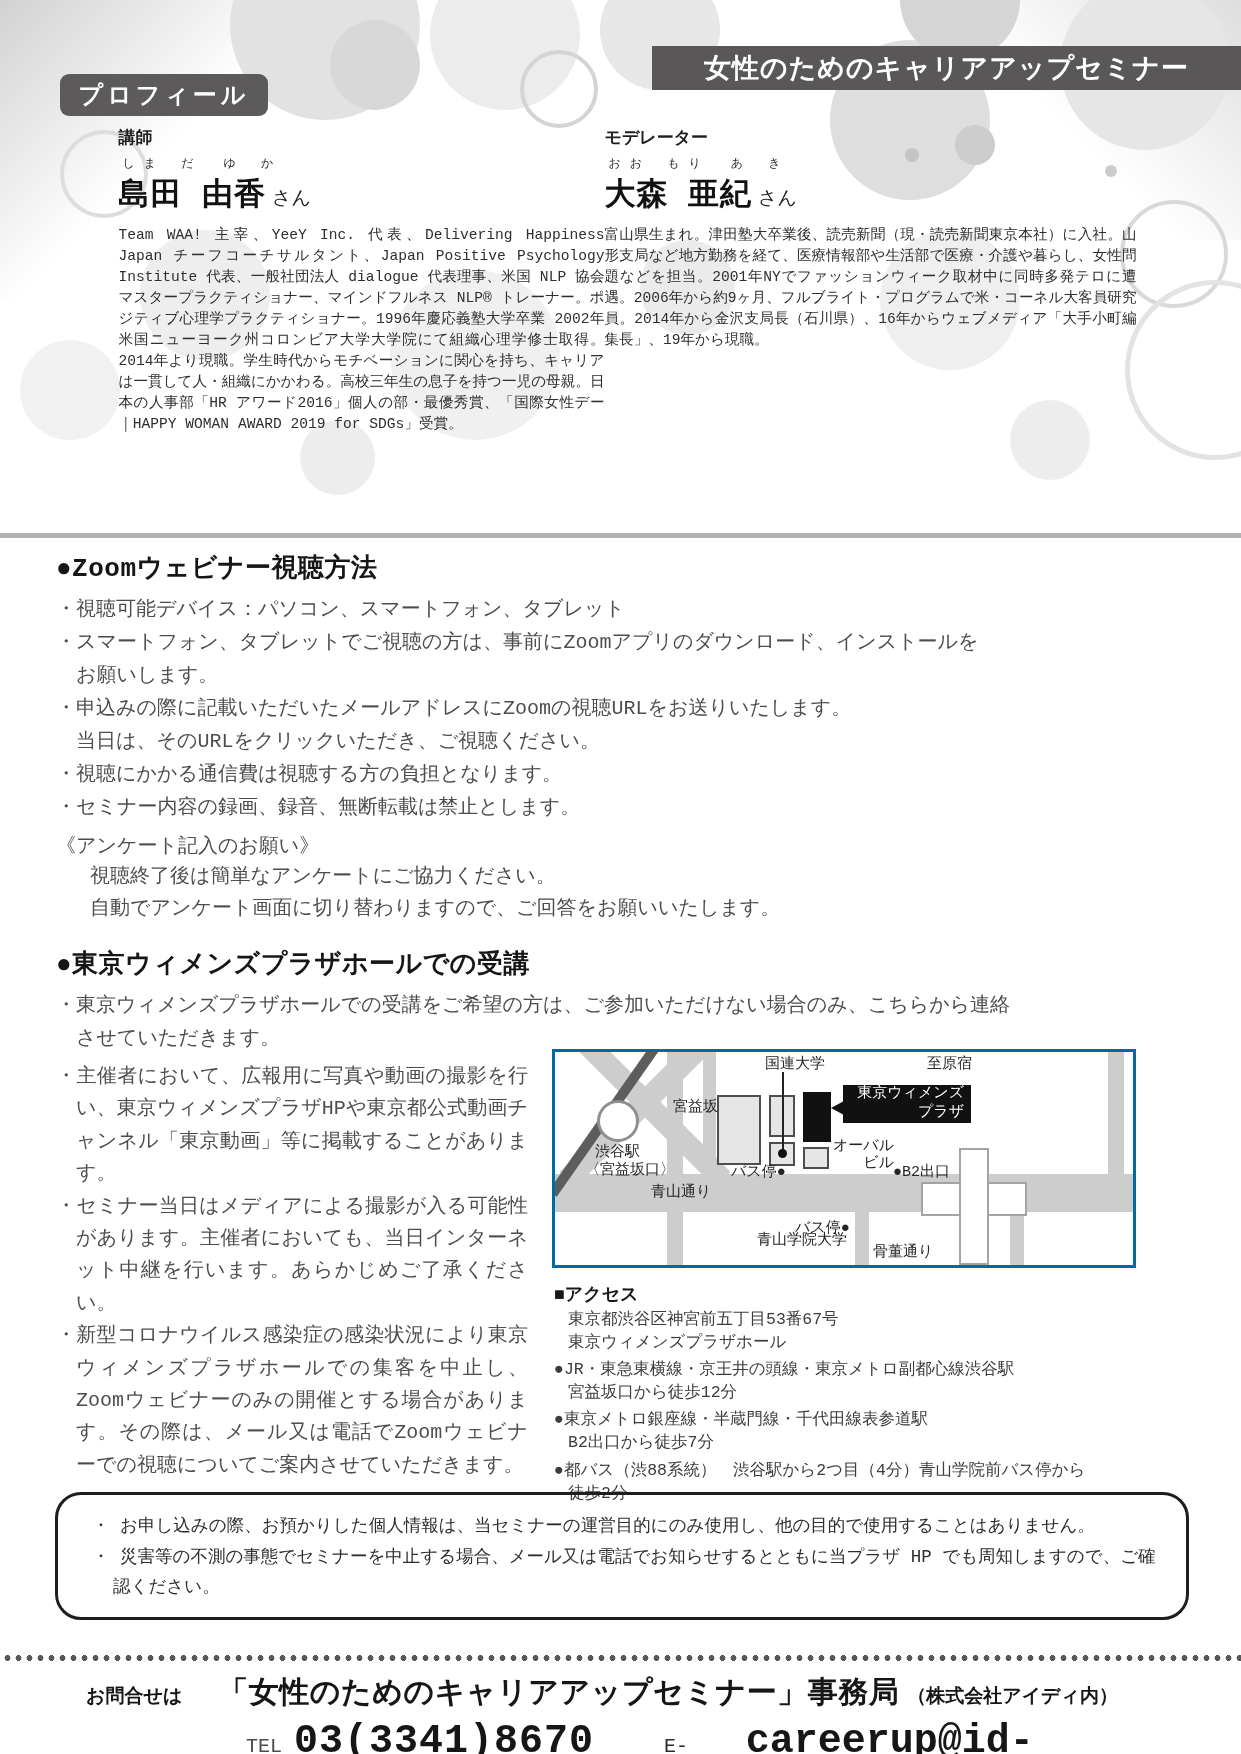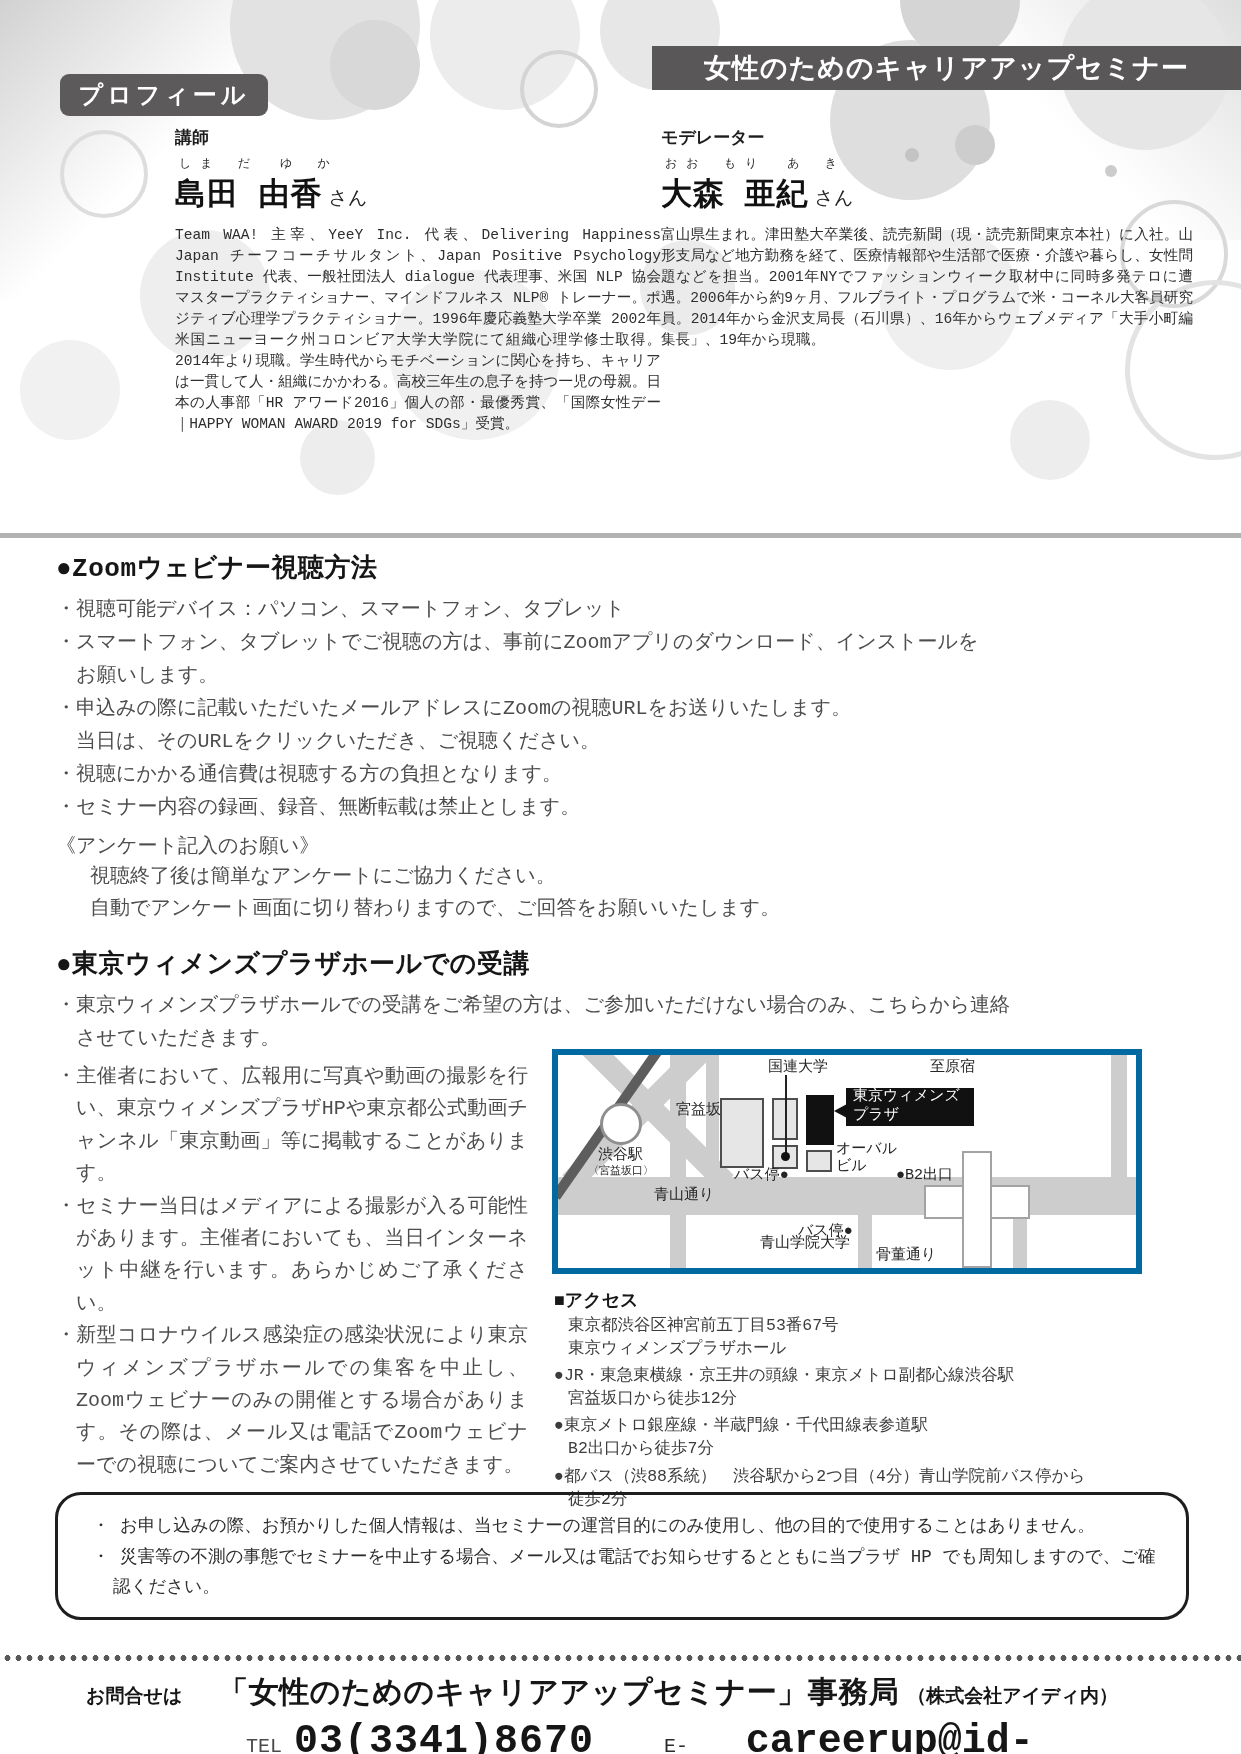--- a/index.html
+++ b/index.html
@@ -18,21 +18,21 @@
   .bubble { position:absolute; border-radius:50%; }
   .ring { position:absolute; border-radius:50%; background:transparent; }
   
   .banner { position:absolute; top:46px; left:652px; right:0; height:44px; background:#595757;
     color:#fff; font-size:27px; font-weight:bold; display:flex; align-items:center; justify-content:center;
     letter-spacing:1px; z-index:3; }
   .profile-label { position:absolute; top:74px; left:60px; width:208px; height:42px; background:#5c5a5a;
     border-radius:9px; color:#fff; font-size:24px; font-weight:bold; display:flex; align-items:center;
     justify-content:center; letter-spacing:4px; z-index:3; }
   
-  .profiles { position:absolute; top:126px; left:62px; right:48px; display:flex; justify-content:flex-end; z-index:2; }
+  .profiles { position:absolute; top:126px; left:62px; right:48px; display:flex; justify-content:center; z-index:2; }
   .profile-col.lecturer { width:486px; }
   .profile-col.moderator { width:532px; }
   .role { font-size:17px; font-weight:bold; color:#1d1d1d; margin:0 0 6px 0; }
   .furigana { font-size:12px; color:#2b2b2b; letter-spacing:9px; margin:0 0 1px 4px; }
   .name-row { margin:0 0 10px 0; }
   .name { font-size:31px; font-weight:bold; color:#111; letter-spacing:1px; }
   .suffix { font-size:19px; color:#222; margin-left:6px; }
   .bio { font-size:14.6px; line-height:1.44; color:#2e2e2e; text-align:justify; margin:0; }
   
   .divider { position:absolute; top:533px; left:0; right:0; height:5px; background:#b2b2b2; z-index:2; }
@@ -43,29 +43,29 @@
     white-space:pre-line; }
   .survey { margin-top:8px; }
   .survey-title { font-size:20px; color:#4d4d4d; margin:0 0 2px 0; }
   .survey-line { font-size:20px; line-height:1.6; color:#4d4d4d; margin:0 0 0 34px; }
   .hall-section { position:absolute; top:946px; left:56px; right:36px; z-index:2; }
   .hall-cols { display:flex; margin-top:6px; }
   .hall-left { width:472px; }
   .hall-left .bullet { text-align:justify; line-height:1.62; }
   .hall-right { width:582px; margin-left:24px; margin-top:-12px; }
   
-  .map { position:relative; width:578px; height:213px; border:6px solid #0369a1; background:#fff; overflow:hidden; }
+  .map { position:relative; width:578px; height:213px; border:3px solid #0369a1; background:#fff; overflow:hidden;text-align:right; }
   .road { position:absolute; background:#cdcdcd; }
   .road-dark { position:absolute; background:#5d5d5d; }
   .bldg { position:absolute; background:#e6e6e6; border:2px solid #4e4e4e; box-sizing:border-box; }
   .bldg-black { position:absolute; background:#111; }
   .station-circle { position:absolute; left:42px; top:48px; width:36px; height:36px; border:3px solid #8f8f8f;
     border-radius:50%; background:#fff; z-index:2; }
   .mlabel { position:absolute; font-size:15px; color:#252525; line-height:1.15; white-space:pre-line; z-index:6; }
-  .mlabel.small { font-size:11px; }
+  .mlabel.small { font-size:15px; }
   .callout { position:absolute; left:288px; top:33px; width:114px; background:#111; color:#fff; font-size:15px;
     line-height:1.25; padding:0 7px; z-index:6; white-space:pre-line; }
   .callout:before { content:""; position:absolute; left:-12px; top:16px; border-top:7px solid transparent;
     border-bottom:7px solid transparent; border-right:13px solid #111; }
   .unline { position:absolute; left:227px; top:20px; width:2px; height:80px; background:#222; z-index:4; }
   .undot { position:absolute; left:223px; top:97px; width:9px; height:9px; border-radius:50%; background:#111; z-index:5; }
   .cross-v { position:absolute; left:404px; top:96px; width:30px; height:117px; background:#fff; border:2px solid #a3a3a3; box-sizing:border-box; z-index:4; }
   .cross-h { position:absolute; left:366px; top:130px; width:106px; height:34px; background:#fff; border:2px solid #a3a3a3; box-sizing:border-box; z-index:4; }
   .cross-fill { position:absolute; left:406px; top:132px; width:26px; height:30px; background:#fff; z-index:5; }
   

